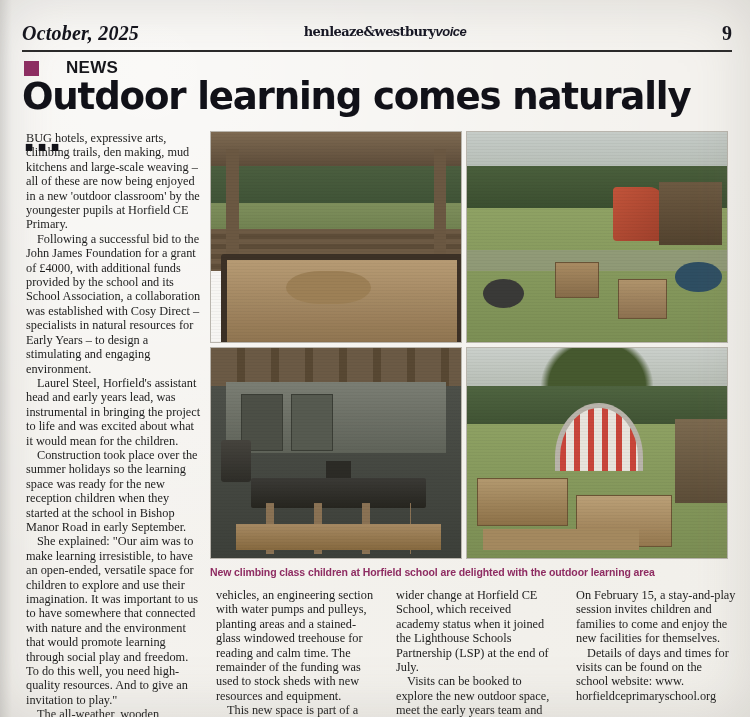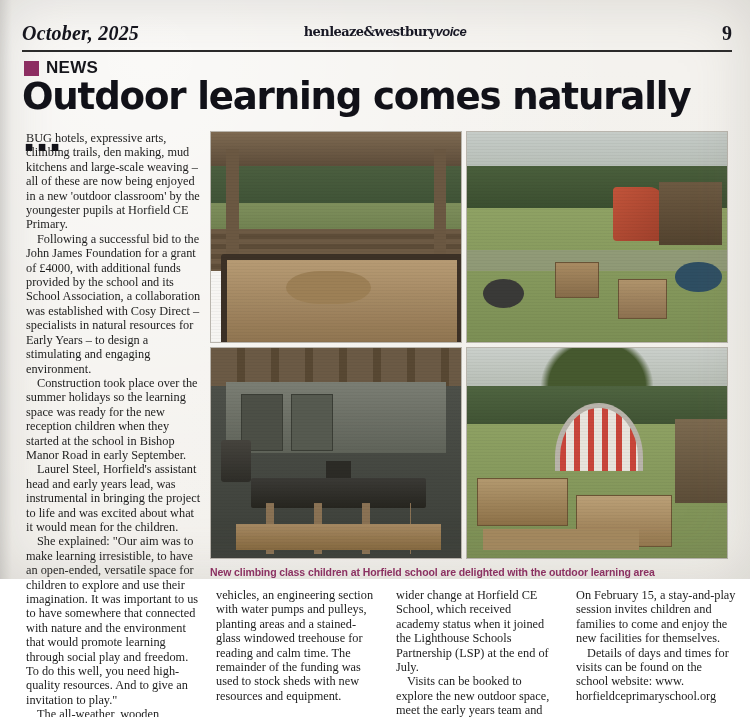--- a/index.html
+++ b/index.html
@@ -10,21 +10,21 @@
   body {
     width: 750px;
     height: 717px;
     overflow: hidden;
     font-family: "Liberation Serif", serif;
     color: #1a1a1a;
   }
   .page {
     position: relative;
     width: 750px;
-    height: 579px;
+    height: 717px;
     background: #f4f2ee;
     background-image:
       radial-gradient(circle at 20% 10%, rgba(255,255,255,0.55), rgba(255,255,255,0) 60%),
       radial-gradient(circle at 80% 85%, rgba(240,238,232,0.6), rgba(255,255,255,0) 55%);
     box-sizing: border-box;
     padding: 12px;
   }
 
   
   .masthead {
@@ -96,20 +96,21 @@
     height: 15px;
     background: #8e2c62;
     display: inline-block;
   }
   .kicker-label {
     font-family: "Liberation Sans", sans-serif;
     font-weight: bold;
     font-size: 17px;
     letter-spacing: 0.3px;
     color: #17171c;
+    margin-left: 20px;
   }
 
   
   .headline {
     position: absolute;
     left: 22px;
     top: 76px;
     width: 706px;
     font-family: "DejaVu Sans", sans-serif;
     font-weight: bold;
@@ -317,22 +318,22 @@
   <div class="kicker">
     <span class="kicker-square"></span>
     <span class="kicker-label">NEWS</span>
   </div>
 
   <div class="headline">Outdoor learning comes naturally ...</div>
 
   <div class="col-left">
     <p class="first">BUG hotels, expressive arts, climbing trails, den making, mud kitchens and large-scale weaving – all of these are now being enjoyed in a new 'outdoor classroom' by the youngester pupils  at Horfield CE Primary.</p>
     <p>Following a successful bid to the John James Foundation for a grant of £4000, with additional funds provided by the school and its School Association, a collaboration was established with Cosy Direct – specialists in natural resources for Early Years – to design a stimulating and engaging environment.</p>
+    <p>Laurel Steel, Horfield's assistant head and early years lead, was instrumental in bringing the project to life and was excited about what it would mean for the children.</p>
     <p>Construction took place over the summer holidays so the learning space was ready for the new reception children when they started at the school in Bishop Manor Road in early September.</p>
-    <p>Laurel Steel, Horfield's assistant head and early years lead, was instrumental in bringing the project to life and was excited about what it would mean for the children.</p>
     <p>She explained: "Our aim was to make learning irresistible, to have an open-ended, versatile space for children to explore and use their imagination. It was important to us to have somewhere that connected with nature and the environment that would promote learning through social play and freedom. To do this well, you need high-quality resources. And to give an invitation to play."</p>
     <p>The all-weather, wooden, durable zones also include large blocks for creating buildings and</p>
   </div>
 
   <div class="photos">
 
     <div class="photo p1">
       <div class="sky"></div>
       <div class="trees"></div>
       <div class="canopy"></div>
@@ -385,20 +386,21 @@
       <div class="bench"></div>
       <div class="grain"></div>
     </div>
   </div>
 
   <div class="caption">New climbing class children at Horfield school are delighted with the outdoor learning area</div>
 
   <div class="bottom">
     <div class="bcol bc1">
       <p class="first">vehicles, an engineering section with water pumps and pulleys, planting areas and a stained-glass windowed treehouse for reading and calm time. The remainder of the funding was used to stock sheds with new resources and equipment.</p>
+      <p>This new space is part of a</p>
     </div>
     <div class="bcol bc2">
       <p class="first">wider change at Horfield CE School, which received academy status when it joined the Lighthouse Schools Partnership (LSP) at the end of July.</p>
       <p>Visits can be booked to explore the new outdoor space, meet the early years team and tour the school.</p>
     </div>
     <div class="bcol bc3">
       <p class="first">On February 15, a stay-and-play session invites children and families to come and enjoy the new facilities for themselves.</p>
       <p>Details of days and times for visits can be found on the school website: www. horfieldceprimaryschool.org</p>
     </div>
   </div>

